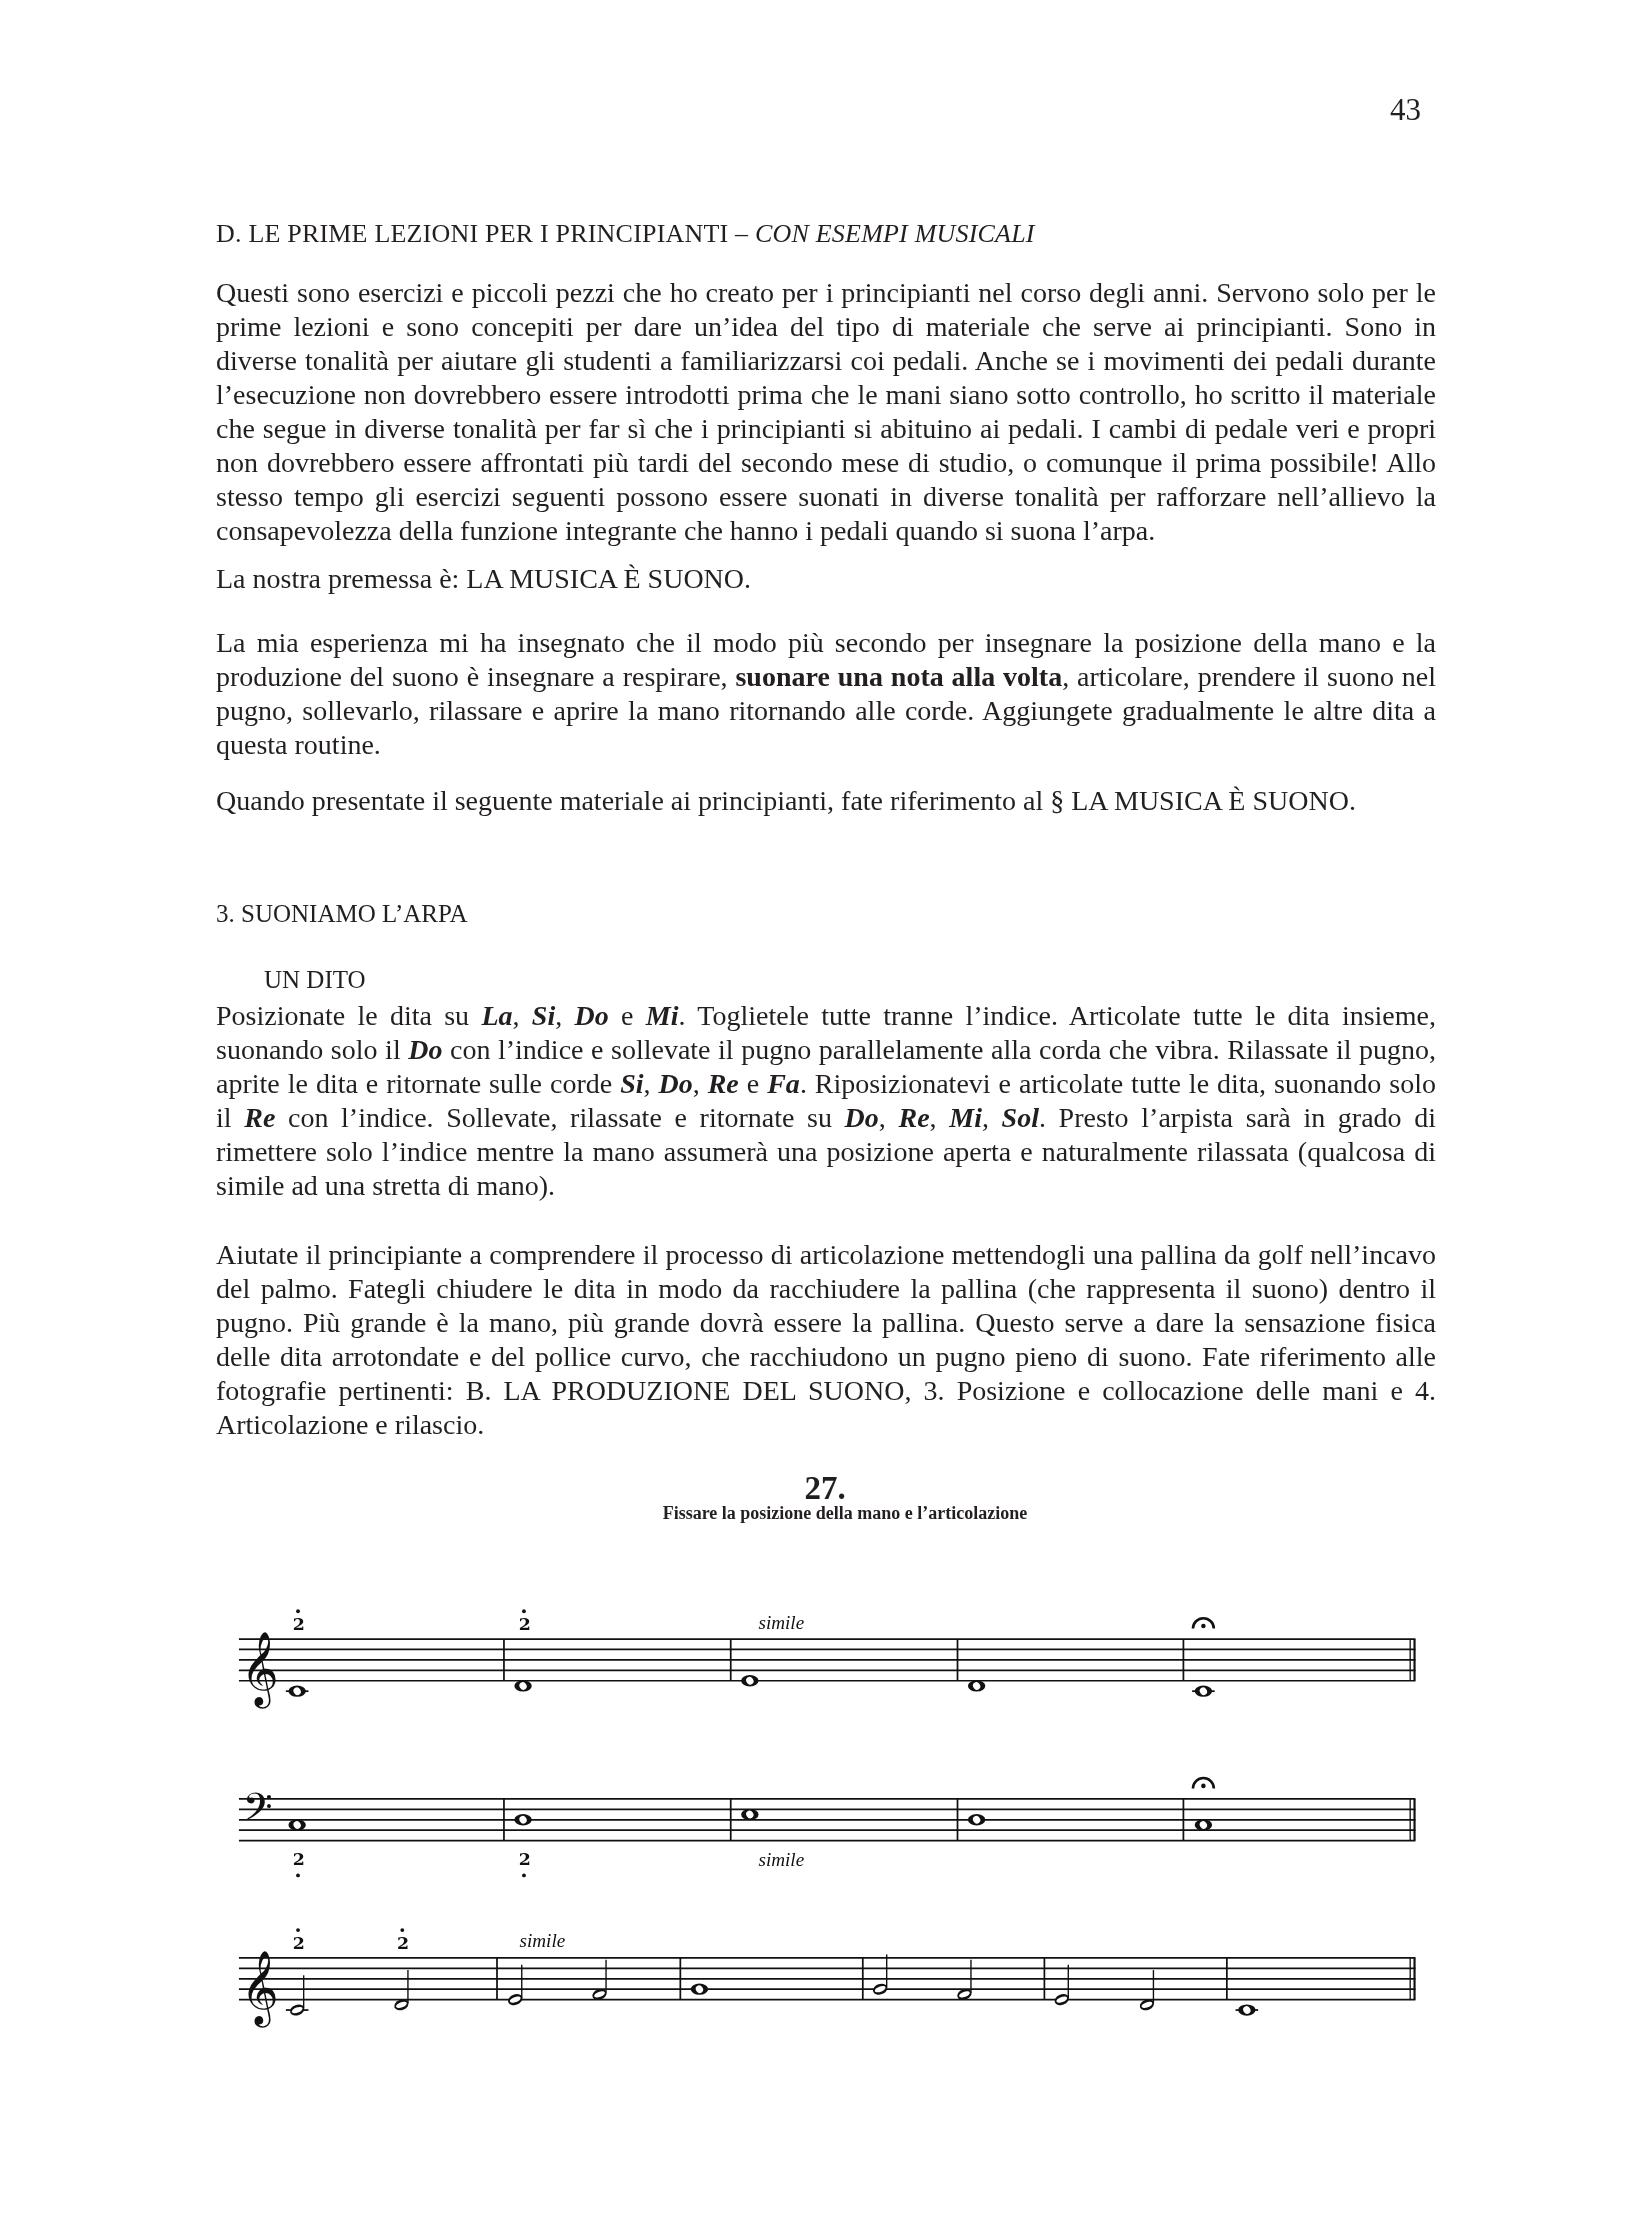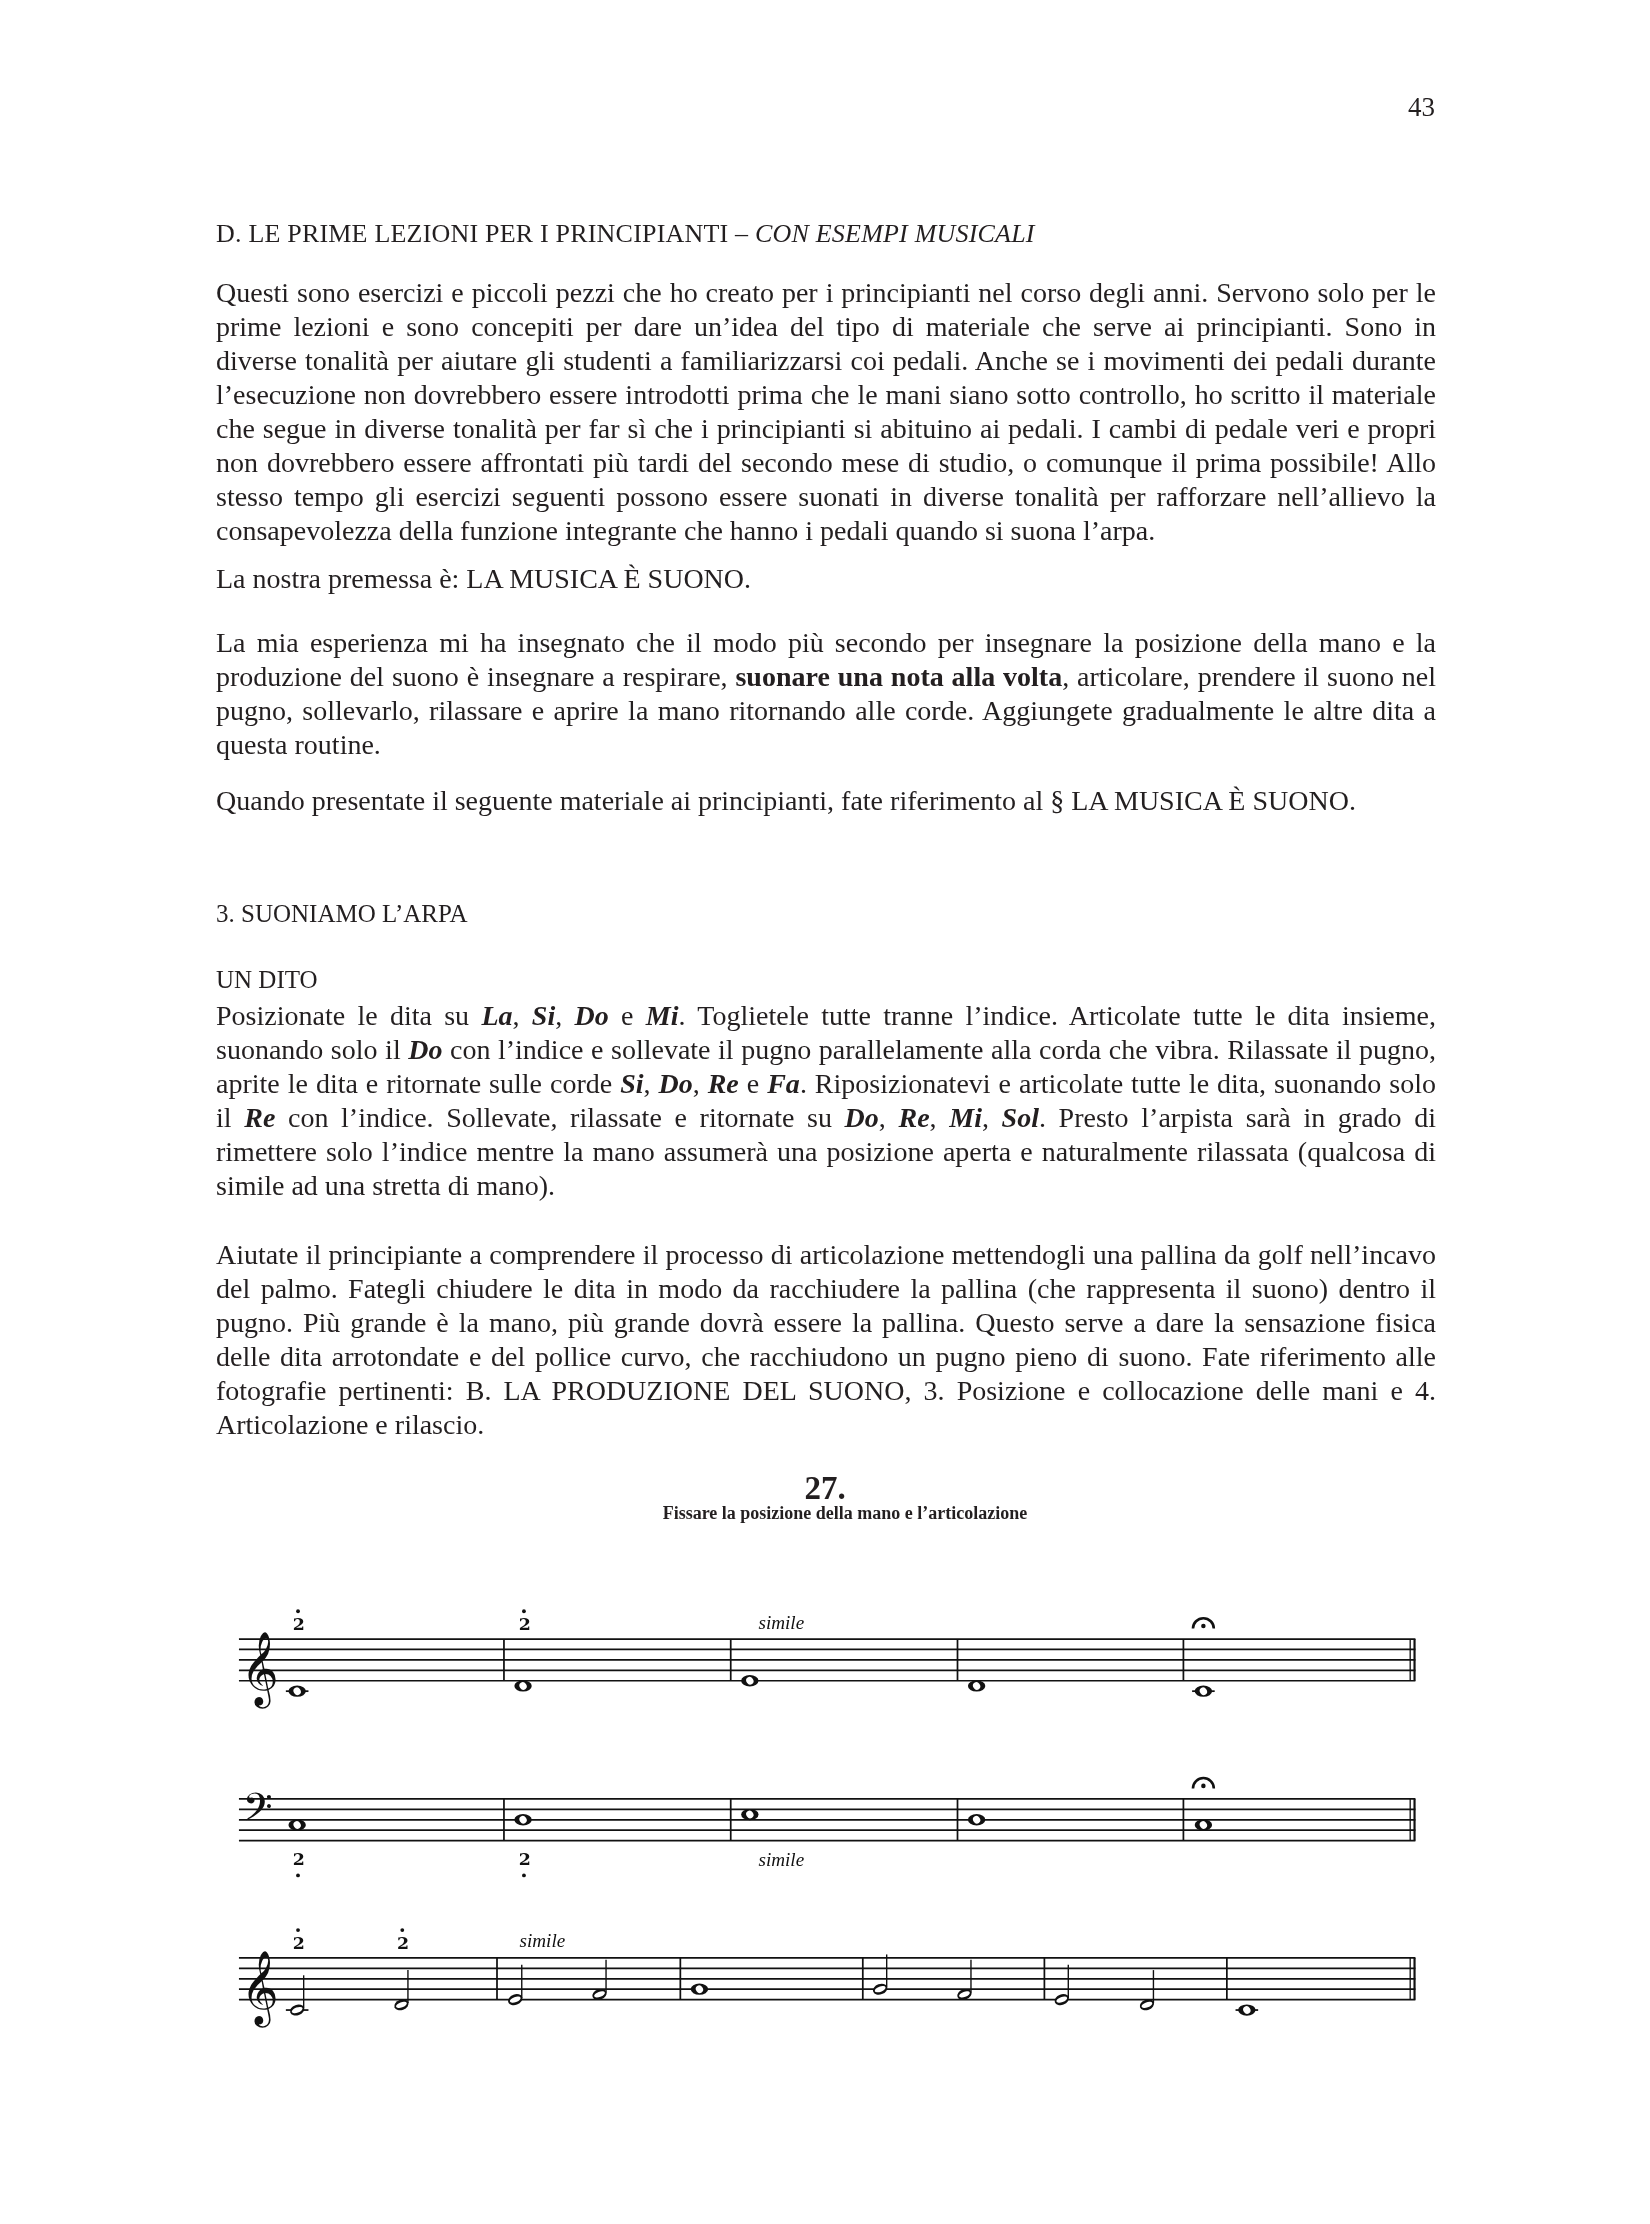--- a/index.html
+++ b/index.html
@@ -1,19 +1,19 @@
 <!DOCTYPE html>
 <html style="font-size:14px"><head>
 <meta charset="utf-8">
 <style>
   html, body { margin: 0; padding: 0; background: #ffffff; }
   body { width: 1650px; height: 2225px; position: relative; overflow: hidden;
          font-family: "Liberation Serif", "DejaVu Serif", serif; color: #231f20; }
-  .page-number { position: absolute; left: 1390px; top: 92px; width: 45px; text-align: right;
-                 font-size: 27px; }
+  .page-number { position: absolute; left: 1390px; top: 92px; width: 45px; 
+                 font-size: 31px; }
   .section-title { position: absolute; left: 216px; top: 219px; font-size: 26px; letter-spacing: 0.2px; text-align: center; }
   .section-title i { font-style: italic; }
   .text-block { position: absolute; left: 216px; width: 1220px; font-size: 28px; line-height: 34px;
                 text-align: justify; }
   .text-block p { margin: 0; }
   .b { font-weight: bold; }
   .i { }
   .bi { font-weight: bold; font-style: italic; }
   .heading-plain { position: absolute; left: 216px; font-size: 25px; }
   .example-number { position: absolute; left: 0; width: 1650px; text-align: center; top: 1470px;
@@ -42,21 +42,21 @@
 <div class="text-block" style="top:626px;">
   <p><span>La mia esperienza mi ha insegnato che il modo più secondo per insegnare la posizione della mano e la produzione del suono è insegnare a respirare, </span><span class="b">suonare una nota alla volta</span><span>, articolare, prendere il suono nel pugno, sollevarlo, rilassare e aprire la mano ritornando alle corde. Aggiungete gradualmente le altre dita a questa routine.</span></p>
 </div>
 
 <div class="text-block" style="top:784px;">
   <p><span>Quando presentate il seguente materiale ai principianti, fate riferimento al § </span><span class="i">LA MUSICA È SUONO</span><span>.</span></p>
 </div>
 
 <div class="heading-plain" style="top:900px;">3. SUONIAMO L’ARPA</div>
 
-<div class="heading-plain" style="top:966px;">UN DITO</div>
+<div class="heading-plain" style="top:966px;margin-left:48px;">UN DITO</div>
 
 <div class="text-block" style="top:999px;">
   <p><span>Posizionate le dita su </span><span class="bi">La</span><span>, </span><span class="bi">Si</span><span>, </span><span class="bi">Do</span><span> e </span><span class="bi">Mi</span><span>. Toglietele tutte tranne l’indice. Articolate tutte le dita insieme, suonando solo il </span><span class="bi">Do</span><span> con l’indice e sollevate il pugno parallelamente alla corda che vibra. Rilassate il pugno, aprite le dita e ritornate sulle corde </span><span class="bi">Si</span><span>, </span><span class="bi">Do</span><span>, </span><span class="bi">Re</span><span> e </span><span class="bi">Fa</span><span>. Riposizionatevi e articolate tutte le dita, suonando solo il </span><span class="bi">Re</span><span> con l’indice. Sollevate, rilassate e ritornate su </span><span class="bi">Do</span><span>, </span><span class="bi">Re</span><span>, </span><span class="bi">Mi</span><span>, </span><span class="bi">Sol</span><span>. Presto l’arpista sarà in grado di rimettere solo l’indice mentre la mano assumerà una posizione aperta e naturalmente rilassata (qualcosa di simile ad una stretta di mano).</span></p>
 </div>
 
 <div class="text-block" style="top:1238px;">
   <p>Aiutate il principiante a comprendere il processo di articolazione mettendogli una pallina da golf nell’incavo del palmo. Fategli chiudere le dita in modo da racchiudere la pallina (che rappresenta il suono) dentro il pugno. Più grande è la mano, più grande dovrà essere la pallina. Questo serve a dare la sensazione fisica delle dita arrotondate e del pollice curvo, che racchiudono un pugno pieno di suono. Fate riferimento alle fotografie pertinenti: B. LA PRODUZIONE DEL SUONO, 3. Posizione e collocazione delle mani e 4. Articolazione e rilascio.</p>
 </div>
 
 <div class="example-number">27.</div>

